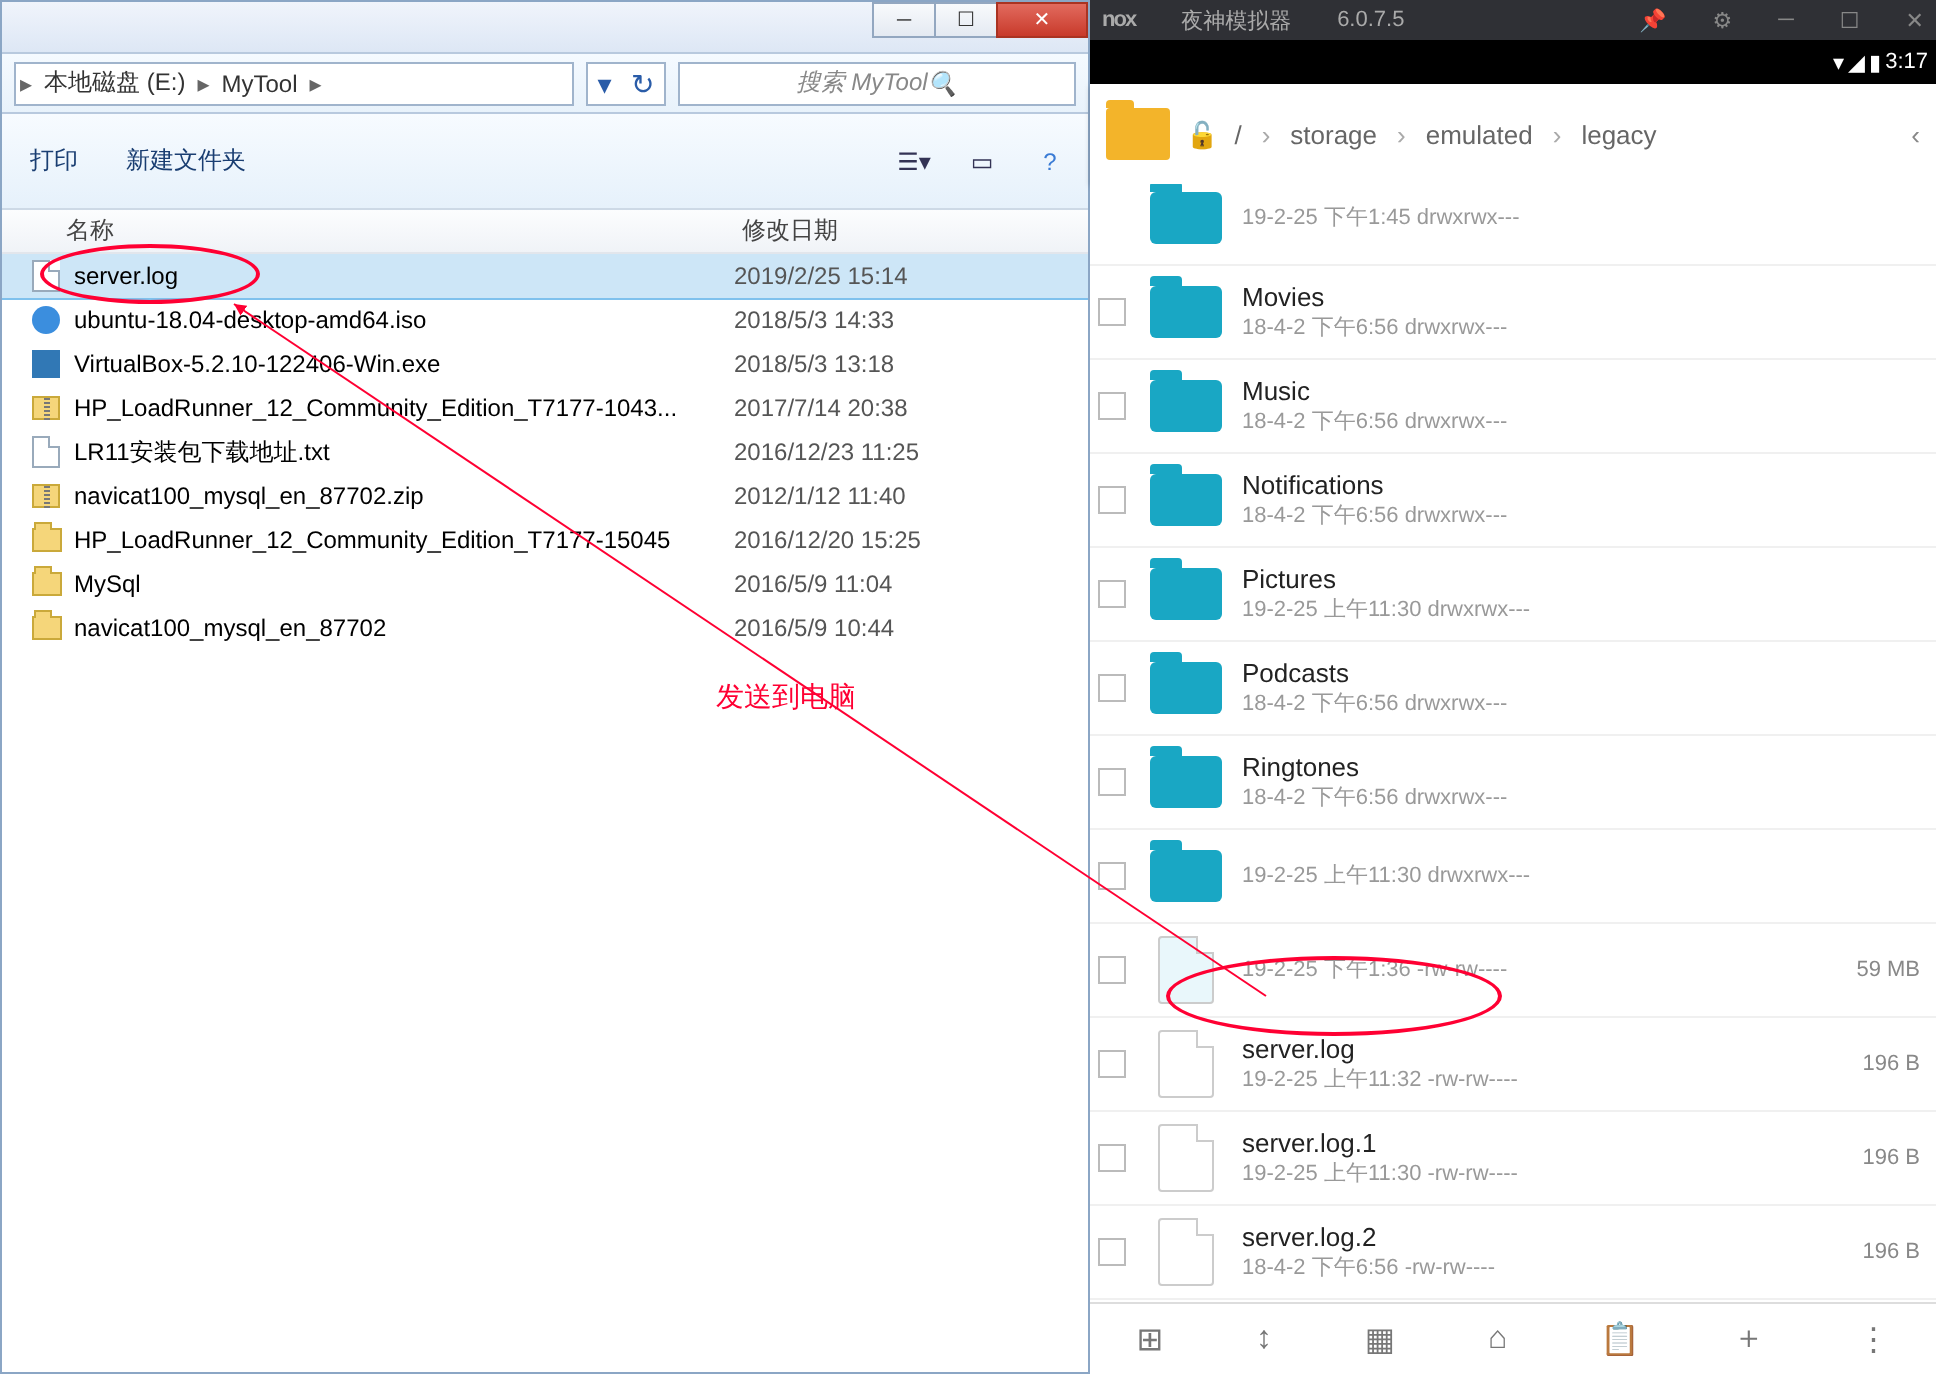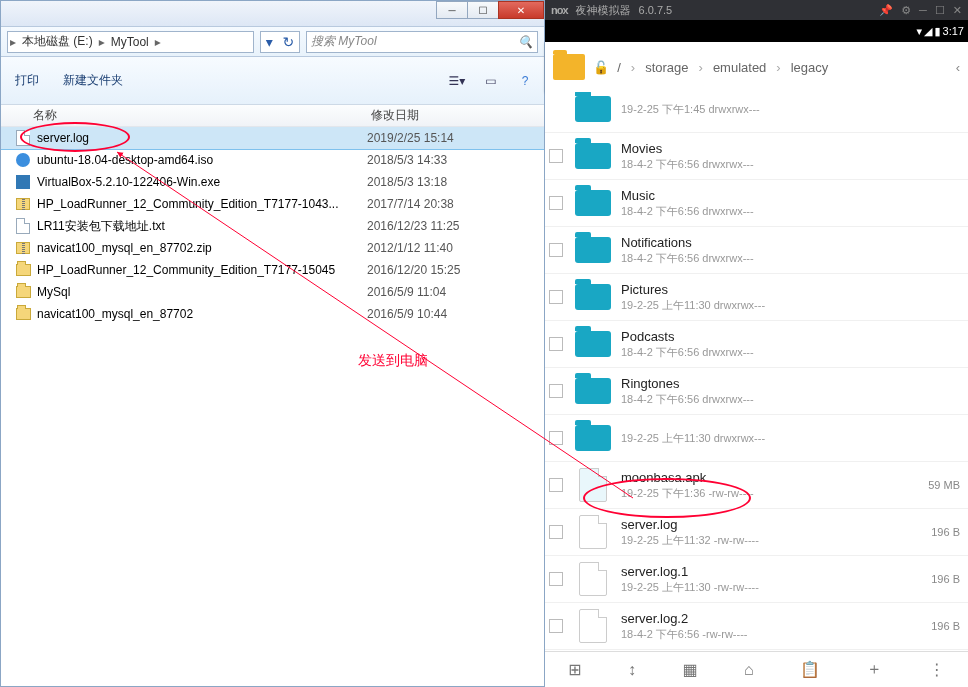--- a/index.html
+++ b/index.html
@@ -9,21 +9,21 @@
 .titlebar { height: 26px; background: linear-gradient(#f0f4fb,#dde7f5); border-bottom: 1px solid #b8c9de; display: flex; justify-content: flex-end; align-items: flex-start; }
 .winbtn { width: 32px; height: 18px; border: 1px solid #93a7c0; margin-left: -1px; display: flex; align-items: center; justify-content: center; font-size: 10px; background: linear-gradient(#f8fafc,#e4eaf2); color: #333; }
 .winbtn.close { background: linear-gradient(#e26a5e,#c83a2b); color: #fff; width: 46px; border-color: #a32; }
 
 .addrbar { height: 30px; background: linear-gradient(#f5faff,#e8f2fb); display: flex; align-items: center; padding: 2px 6px; gap: 6px; border-bottom: 1px solid #b8c9de; }
 .crumbbox { flex: 1; height: 22px; border: 1px solid #a0b4cc; background: #fff; display: flex; align-items: center; font-size: 12px; color: #333; }
 .crumbbox .seg { padding: 0 4px; }
 .crumbbox .arrow { color: #666; padding: 0 2px; }
 .reload { width: 22px; height: 22px; border: 1px solid #a0b4cc; background: #fff; display: flex; align-items: center; justify-content: center; color: #2a5ca8; font-size: 14px; }
 .reload.split { width: 40px; justify-content: space-around; }
-.searchbox { width: 232px; height: 22px; border: 1px solid #a0b4cc; background: #fff; display: flex; align-items: center; justify-content: space-between; padding: 0 4px; color: #888; font-style: italic; }
+.searchbox { width: 199px; height: 22px; border: 1px solid #a0b4cc; background: #fff; display: flex; align-items: center; justify-content: center; padding: 0 4px; color: #888; font-style: italic; }
 
 .toolbar { height: 48px; background: linear-gradient(#f7fbff,#e6f1fb); border-bottom: 1px solid #cdd9e6; display: flex; align-items: center; padding: 0 6px; gap: 8px; color: #1a3e72; }
 .toolbar .btn { padding: 3px 8px; display: flex; align-items: center; gap: 3px; }
 .toolbar .spacer { flex: 1; }
 .toolbar .iconbtn { width: 26px; height: 22px; display: flex; align-items: center; justify-content: center; color: #335; }
 
 .colhead { height: 22px; border-bottom: 1px solid #e2e6ec; display: flex; align-items: center; font-size: 12px; color: #444; background: linear-gradient(#fcfdfe,#f0f3f7); }
 .colhead .c1 { width: 370px; padding-left: 32px; }
 
 .filelist { flex: 1; overflow: auto; position: relative; }
@@ -31,21 +31,21 @@
 .row.sel { background: #cde6f7; outline: 1px solid #7fc1ed; }
 .row .ico { width: 16px; height: 16px; margin: 0 6px 0 14px; display: flex; align-items: center; justify-content: center; font-size: 11px; }
 .row .nm { width: 330px; }
 .row .dt { color: #555; }
 
 .annot-label { position: absolute; color: #f03; font-size: 14px; }
 .annot-ellipse { position: absolute; border: 2px solid #f03; border-radius: 50%; pointer-events: none; }
 
 
 .nox-pane { width: 423px; height: 687px; display: flex; flex-direction: column; }
-.nox-title { height: 20px; background: #2f3035; color: #aaa; display: flex; align-items: center; font-size: 11px; padding: 0 6px; gap: 8px; }
+.nox-title { height: 20px; background: #2f3035; color: #aaa; display: flex; align-items: center; font-size: 11px; padding: 0 6px; gap: 23px; }
 .nox-title .logo { font-family: Arial; font-weight: bold; letter-spacing: -1px; }
 .nox-title .spacer { flex: 1; }
 .nox-title .ticon { color: #888; }
 
 .and-status { height: 22px; background: #000; color: #fff; display: flex; align-items: center; justify-content: flex-end; font-size: 11px; padding: 0 4px; gap: 2px; }
 
 .and-path { height: 50px; background: #fff; display: flex; align-items: center; padding: 0 8px; gap: 8px; box-shadow: 0 1px 3px rgba(0,0,0,.2); color: #555; font-size: 13px; }
 .and-path .foldericon { width: 32px; height: 26px; background: #f3b42a; border-radius: 2px; position: relative; }
 .and-path .foldericon:before { content:""; position:absolute; top:-4px; left:0; width:14px; height:4px; background:#f3b42a; border-radius:2px 2px 0 0; }
 .and-path .lock { color: #888; }
@@ -314,21 +314,20 @@
           <div class="meta">19-2-25 上午11:30  drwxrwx---</div>
         </div>
         <div class="sz"></div>
       </div>
       <div class="and-row">
         <div class="cb"></div>
         <div class="aicon">
           <div class="fileic apk"></div>
         </div>
         <div class="info">
-          <div class="nm">moonbasa.apk</div>
           <div class="meta">19-2-25 下午1:36  -rw-rw----</div>
         </div>
         <div class="sz">59 MB</div>
       </div>
       <div class="and-row">
         <div class="cb"></div>
         <div class="aicon">
           <div class="fileic"></div>
         </div>
         <div class="info">
@@ -368,21 +367,21 @@
     <span>▦</span>
     <span>⌂</span>
     <span>📋</span>
     <span>＋</span>
     <span>⋮</span>
   </div>
 </div>
 
 <div class="annot-ellipse" style="left:20px; top:122px; width:110px; height:30px;"></div>
 <div class="annot-ellipse" style="left:583px; top:478px; width:168px; height:40px;"></div>
-<div class="annot-label" style="left:358px; top:352px;">发送到电脑</div>
+<div class="annot-label" style="left:358px; top:340px;">发送到电脑</div>
 <svg class="arrow-line" style="left:0; top:0;" width="968" height="687">
   <defs>
       <marker id="ah" markerWidth="8" markerHeight="8" refX="6" refY="3" orient="auto">
         <path d="M0,0 L6,3 L0,6 Z" fill="#f03"></path>
       </marker>
     </defs>
   <line x1="633" y1="498" x2="117" y2="152" stroke="#f03" stroke-width="1" marker-end="url(#ah)"></line>
 </svg>
 
 </body></html>

